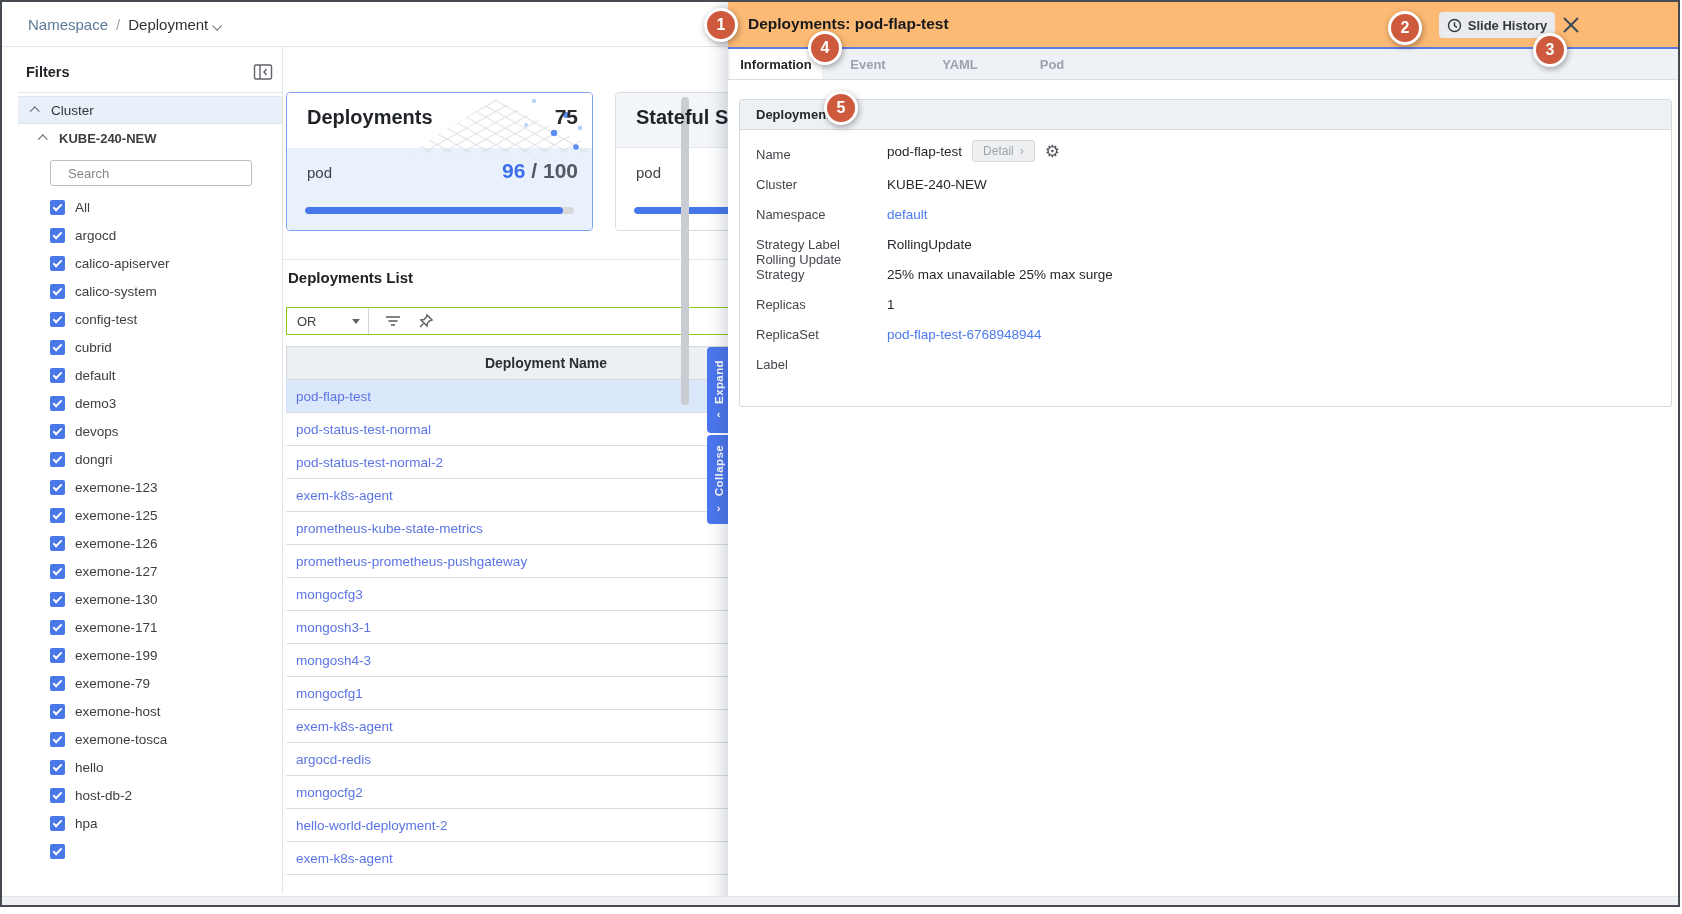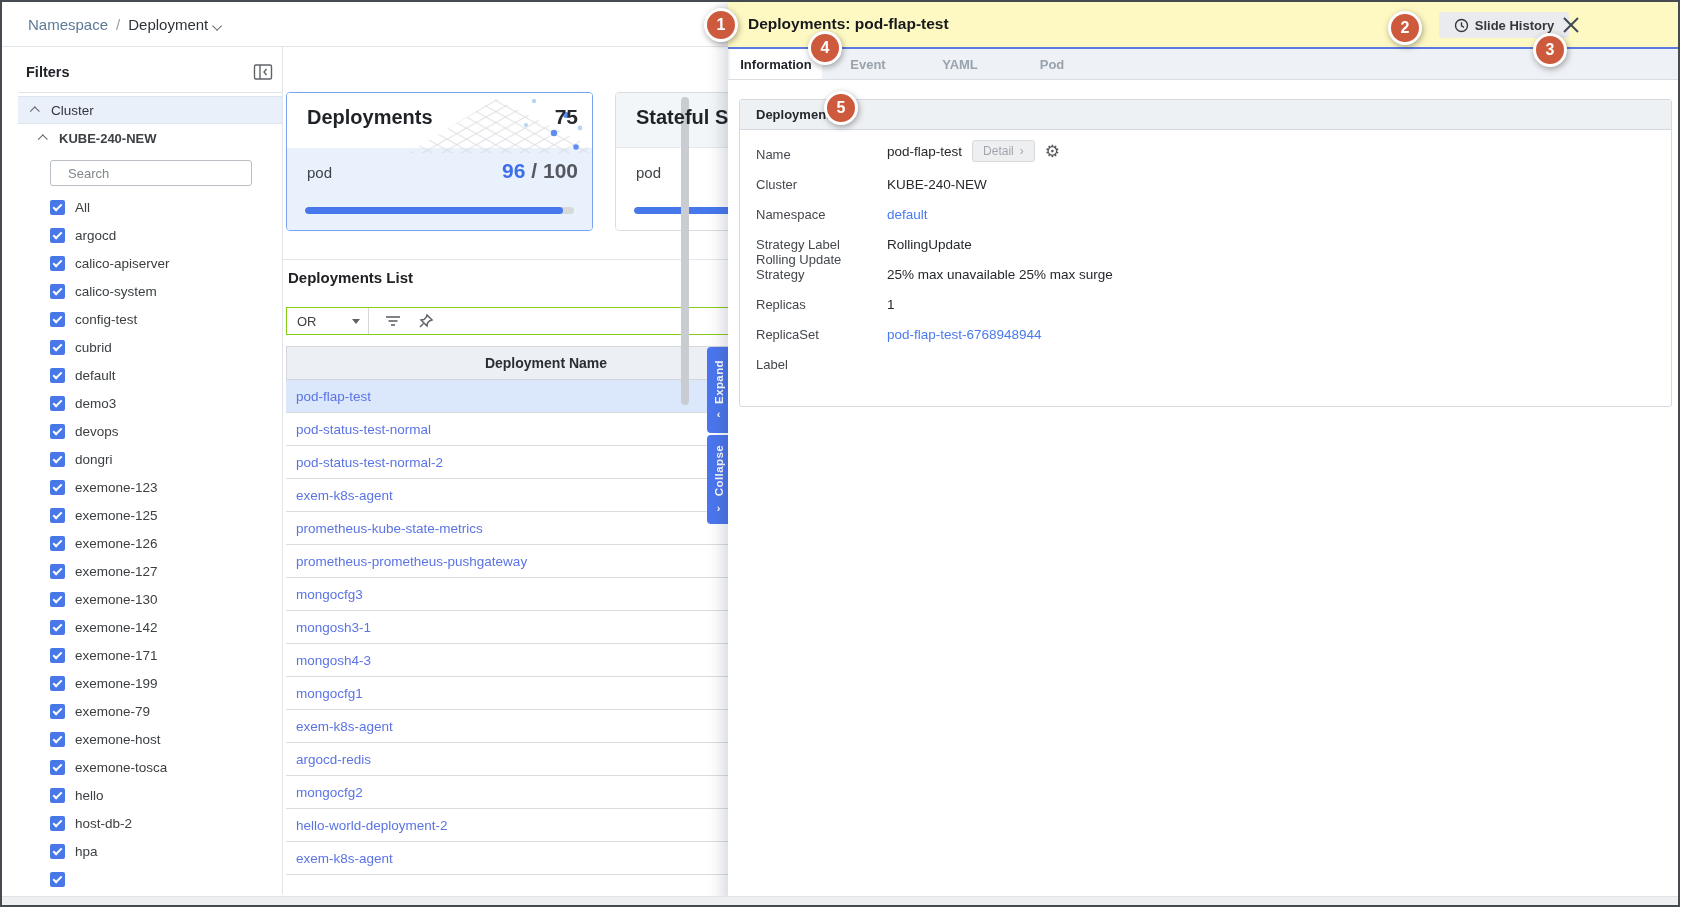--- a/index.html
+++ b/index.html
@@ -76,24 +76,24 @@
   .btn-expand{top:300px;height:86px;}
   .btn-collapse{top:388px;height:89px;}
   .vtext{writing-mode:vertical-rl;transform:rotate(180deg);font-size:11.5px;font-weight:bold;letter-spacing:.4px;}
   .vchev{font-size:11px;margin-top:5px;font-weight:bold;}
 
   
   .bottom-strip{position:absolute;left:0;right:0;top:894px;height:11px;background:#eef0f2;border-top:1px solid #e1e3e6;z-index:40;}
 
   
   .overlay{position:absolute;left:726px;top:0;width:954px;height:905px;background:#fff;box-shadow:-6px 0 14px rgba(40,50,70,.18);z-index:30;}
-  .ov-head{position:absolute;left:0;right:0;top:0;height:45px;background:#fef9c3;}
+  .ov-head{position:absolute;left:0;right:0;top:0;height:45px;background:#fdba74;}
   .ov-title{position:absolute;left:20px;top:13px;font-size:15.5px;font-weight:bold;color:#17191b;}
   .blue-line{position:absolute;left:0;right:0;top:45px;height:2px;background:#5b79e3;}
-  .slide-btn{position:absolute;left:711px;top:10px;width:130px;height:26px;background:#e9ebee;border-radius:4px;display:flex;align-items:center;justify-content:center;gap:6px;font-size:13px;font-weight:bold;color:#34383c;cursor:pointer;}
+  .slide-btn{position:absolute;left:711px;top:10px;width:116px;height:26px;background:#e9ebee;border-radius:4px;display:flex;align-items:center;justify-content:center;gap:6px;font-size:13px;font-weight:bold;color:#34383c;cursor:pointer;}
   .close-btn{position:absolute;left:832px;top:12px;width:22px;height:22px;cursor:pointer;display:flex;align-items:center;justify-content:center;}
 
   .tabbar{position:absolute;left:0;right:0;top:47px;height:31px;background:#eef1f5;border-bottom:1px solid #dadde2;display:flex;padding-left:2px;}
   .tab{width:92px;height:100%;display:flex;align-items:center;justify-content:center;font-size:13px;font-weight:bold;color:#9aa3ad;cursor:pointer;}
   .tab.active{background:#fff;color:#1f2328;}
 
   .section{position:absolute;left:11px;top:97px;width:933px;height:308px;border:1px solid #d6d9dd;border-radius:3px;background:#fff;}
   .sec-head{height:30px;background:#eef1f4;border-bottom:1px solid #d6d9dd;display:flex;align-items:center;padding-left:16px;font-size:13px;font-weight:bold;color:#24282c;}
   .sec-body{padding-top:2px;}
   .f-row{height:30px;display:flex;align-items:flex-end;padding-left:16px;font-size:13px;}
@@ -212,24 +212,20 @@
           <span class="cb"></span>
           <span>exemone-126</span>
         </div>
         <div class="ns-item">
           <span class="cb"></span>
           <span>exemone-127</span>
         </div>
         <div class="ns-item">
           <span class="cb"></span>
           <span>exemone-130</span>
-        </div>
-        <div class="ns-item">
-          <span class="cb"></span>
-          <span>exemone-142</span>
         </div>
         <div class="ns-item">
           <span class="cb"></span>
           <span>exemone-171</span>
         </div>
         <div class="ns-item">
           <span class="cb"></span>
           <span>exemone-199</span>
         </div>
         <div class="ns-item">

